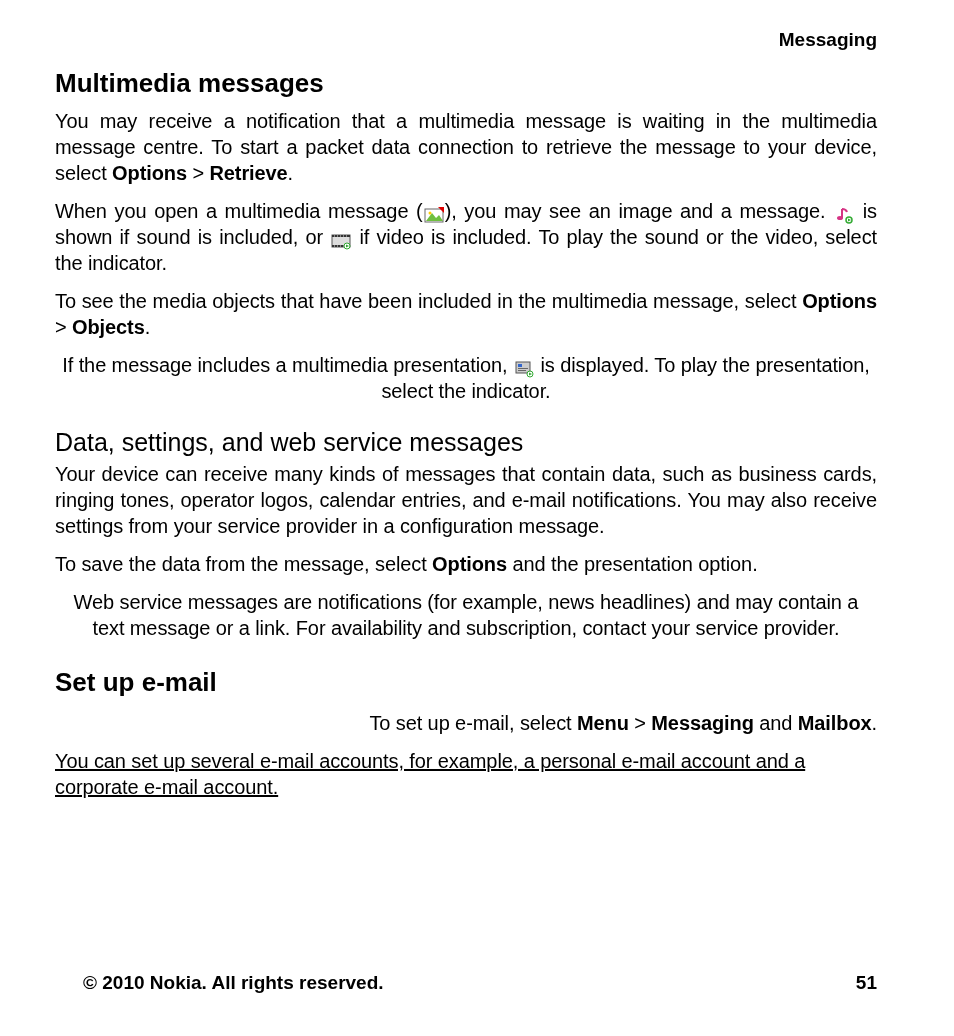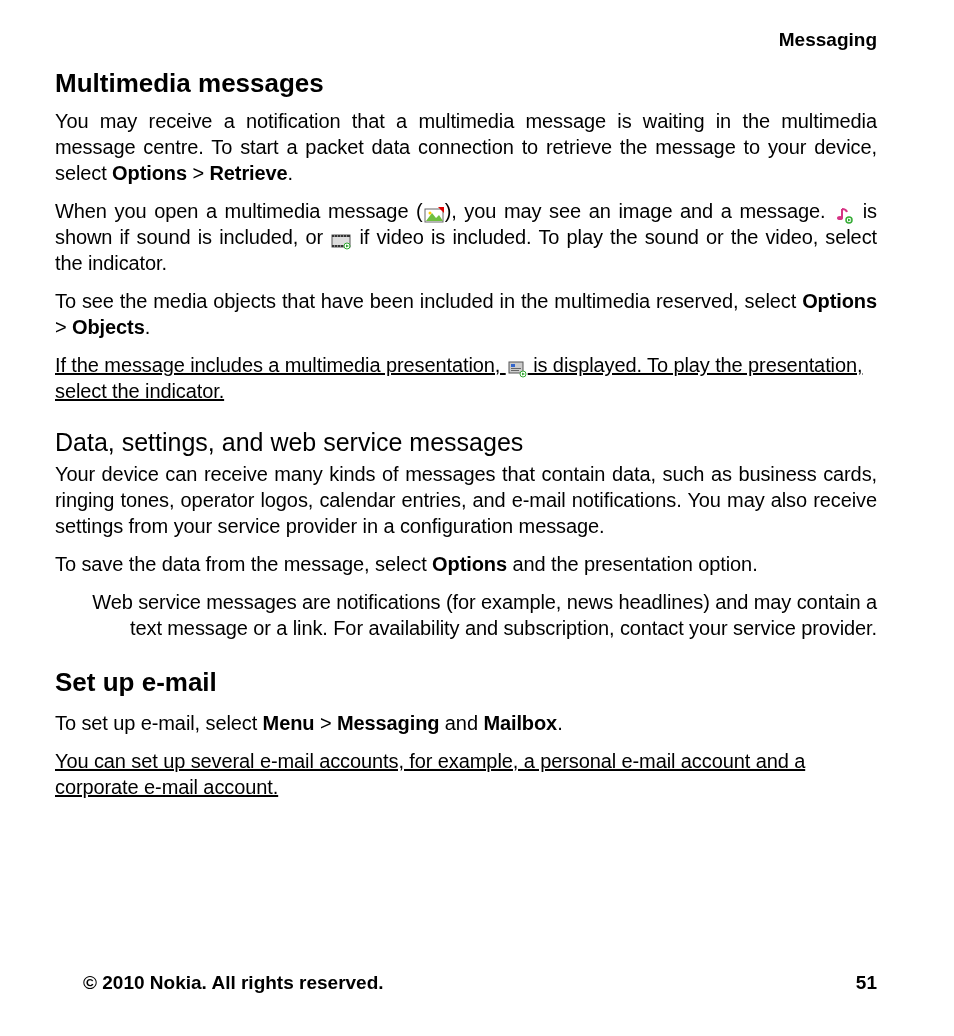--- a/index.html
+++ b/index.html
@@ -118,49 +118,49 @@
         <rect x="9" y="13.5" width="1" height="1" fill="#ddd"></rect>
         <rect x="12" y="13.5" width="1" height="1" fill="#ddd"></rect>
         <rect x="15" y="13.5" width="1" height="1" fill="#ddd"></rect>
         <circle cx="16" cy="14" r="3" fill="#fff" stroke="#3a3" stroke-width="1"></circle>
         <polygon points="15,12.5 18,14 15,15.5" fill="#3a3"></polygon>
       </svg>
     </span><span> if video is included. To play the sound or the video, select the indicator.</span>
   </p>
 
   <p>
-    <span>To see the media objects that have been included in the multimedia reserved, select </span><span class="strong">Options</span><span> &gt; </span><span class="strong">Objects</span><span>.</span>
+    <span>To see the media objects that have been included in the multimedia message, select </span><span class="strong">Options</span><span> &gt; </span><span class="strong">Objects</span><span>.</span>
   </p>
 
-  <p style="text-align:left;text-decoration:underline;">
+  <p style="text-align:center;">
     <span>If the message includes a multimedia presentation, </span><span class="icon">
       <svg width="20" height="18" viewBox="0 0 20 18">
         <rect x="2" y="2" width="14" height="11" fill="#ccc" stroke="#555"></rect>
         <rect x="4" y="4" width="4" height="3" fill="#36c"></rect>
         <rect x="4" y="8" width="10" height="1" fill="#666"></rect>
         <rect x="4" y="10" width="8" height="1" fill="#666"></rect>
         <circle cx="16" cy="14" r="3" fill="#fff" stroke="#3a3" stroke-width="1"></circle>
         <polygon points="15,12.5 18,14 15,15.5" fill="#3a3"></polygon>
       </svg>
     </span><span> is displayed. To play the presentation, select the indicator.</span>
   </p>
 
   <h2 class="subsection">Data, settings, and web service messages</h2>
 
   <p>Your device can receive many kinds of messages that contain data, such as business cards, ringing tones, operator logos, calendar entries, and e-mail notifications. You may also receive settings from your service provider in a configuration message.</p>
 
   <p>
     <span>To save the data from the message, select </span><span class="strong">Options</span><span> and the presentation option.</span>
   </p>
 
-  <p style="text-align:right;">Web service messages are notifications (for example, news headlines) and may contain a text message or a link. For availability and subscription, contact your service provider.</p>
+  <p style="text-align:center;">Web service messages are notifications (for example, news headlines) and may contain a text message or a link. For availability and subscription, contact your service provider.</p>
 
   <h1 class="bigsection">Set up e-mail</h1>
 
-  <p style="text-align:left;">
+  <p style="text-align:right;">
     <span>To set up e-mail, select </span><span class="strong">Menu</span><span> &gt; </span><span class="strong">Messaging</span><span> and </span><span class="strong">Mailbox</span><span>.</span>
   </p>
 
   <p style="text-align:left;text-decoration:underline;">You can set up several e-mail accounts, for example, a personal e-mail account and a corporate e-mail account.</p>
 
   <div class="footer">
     <span>© 2010 Nokia. All rights reserved.</span>
     <span>51</span>
   </div>
 

